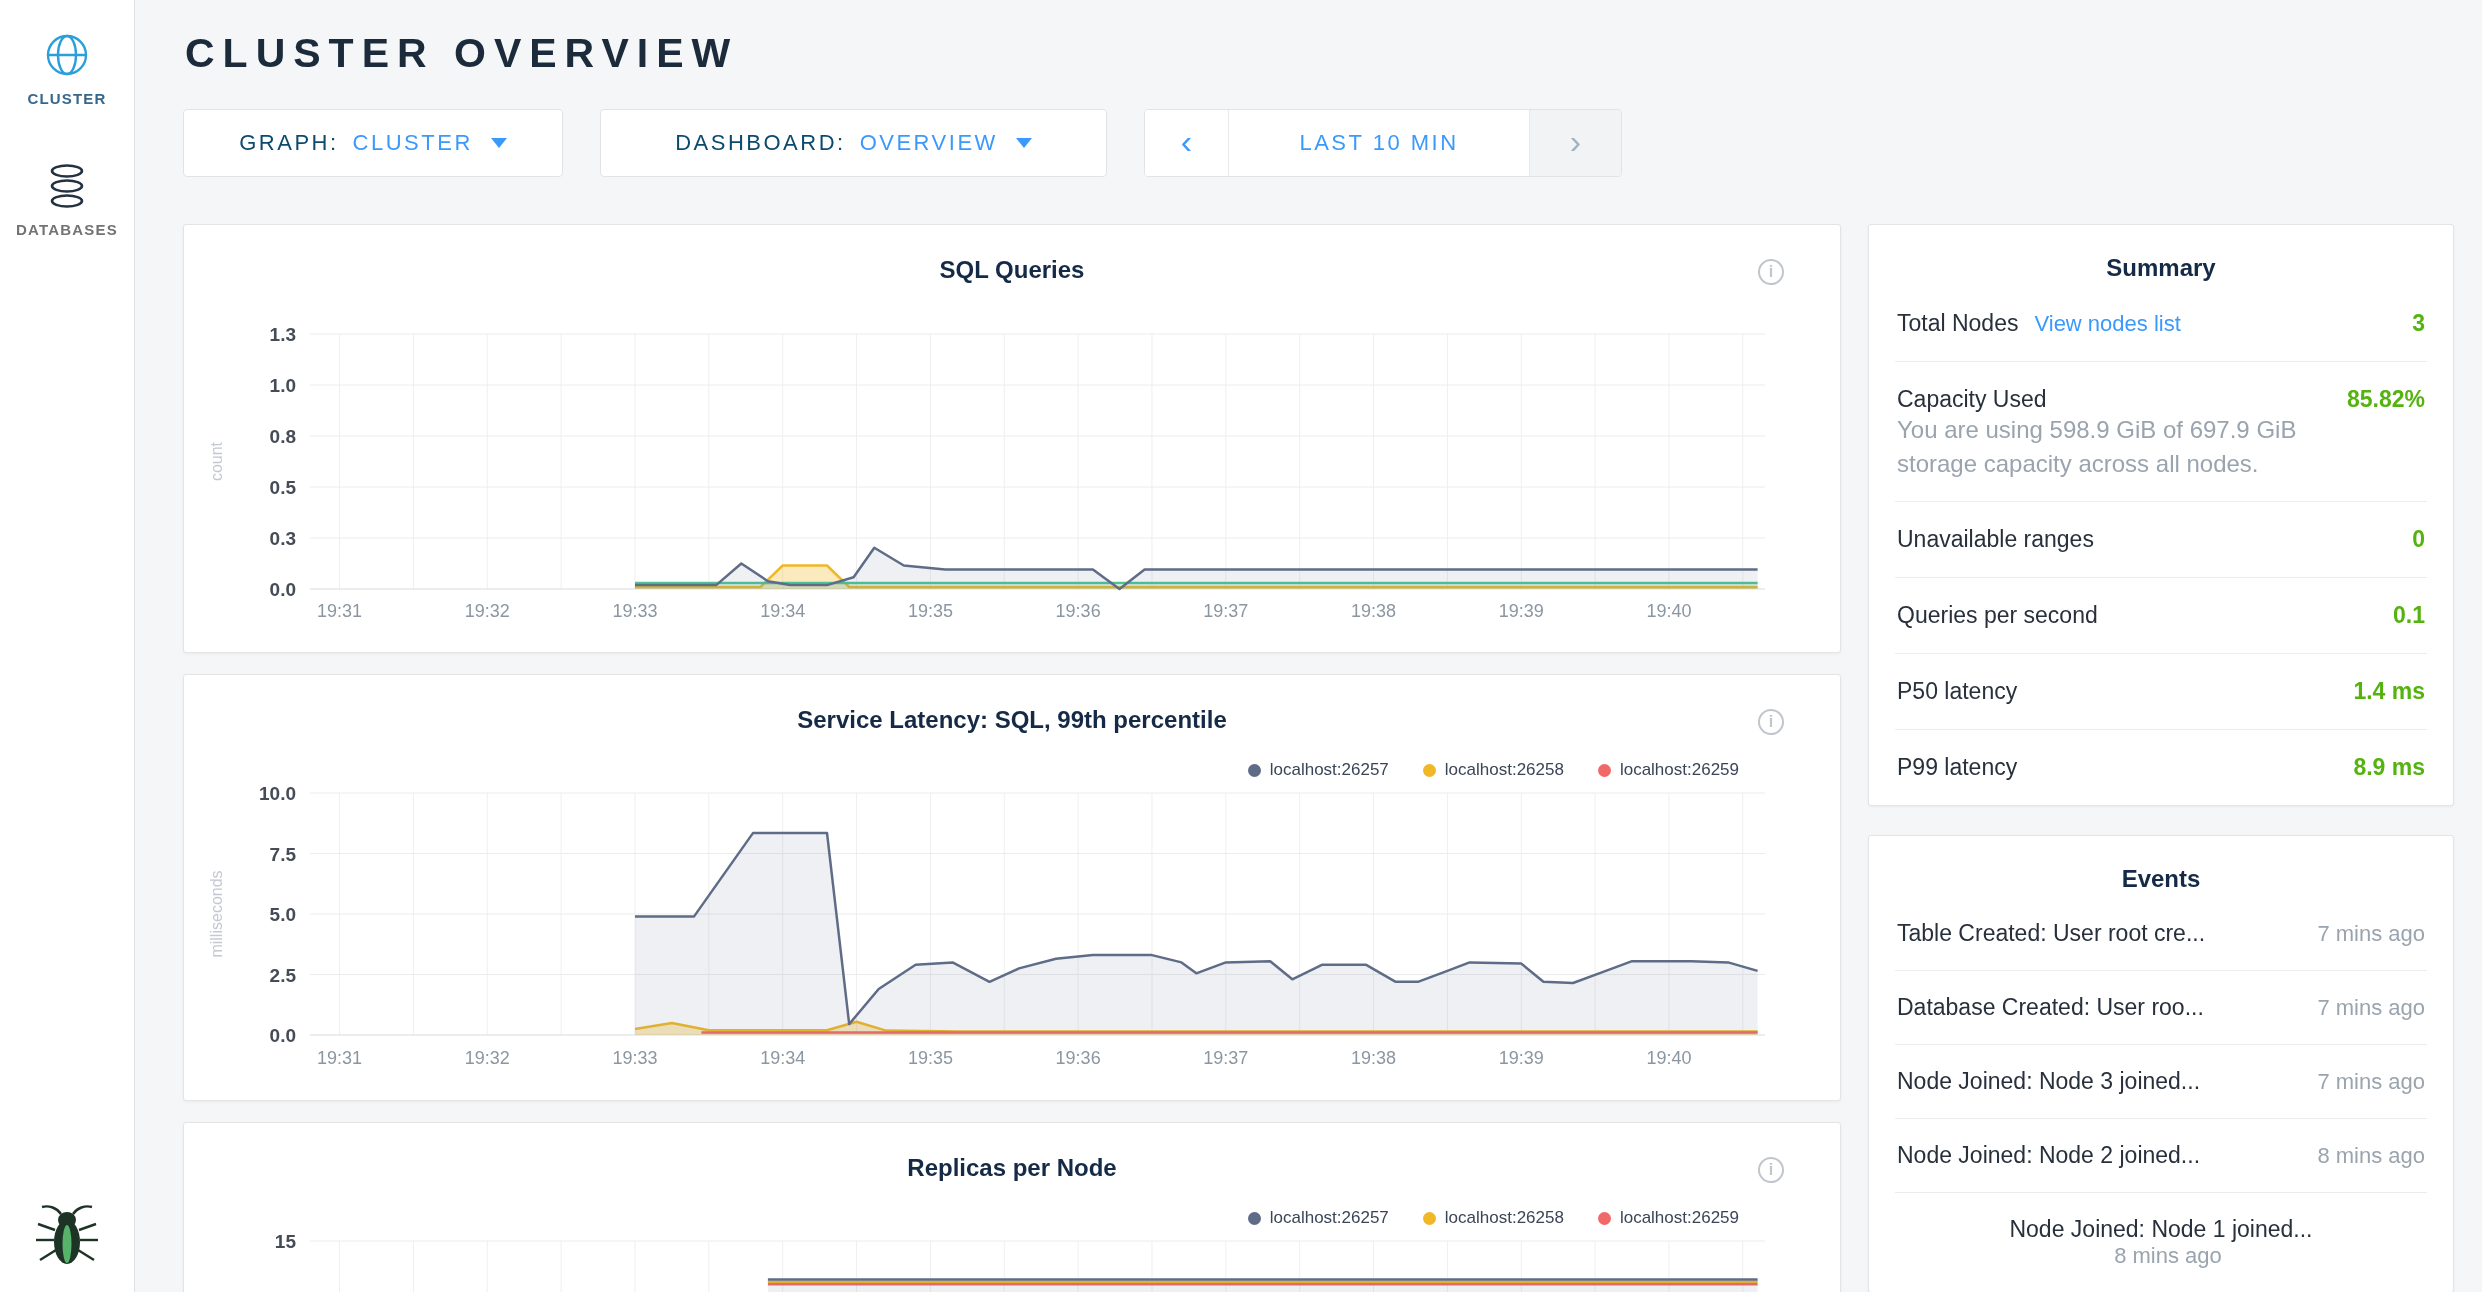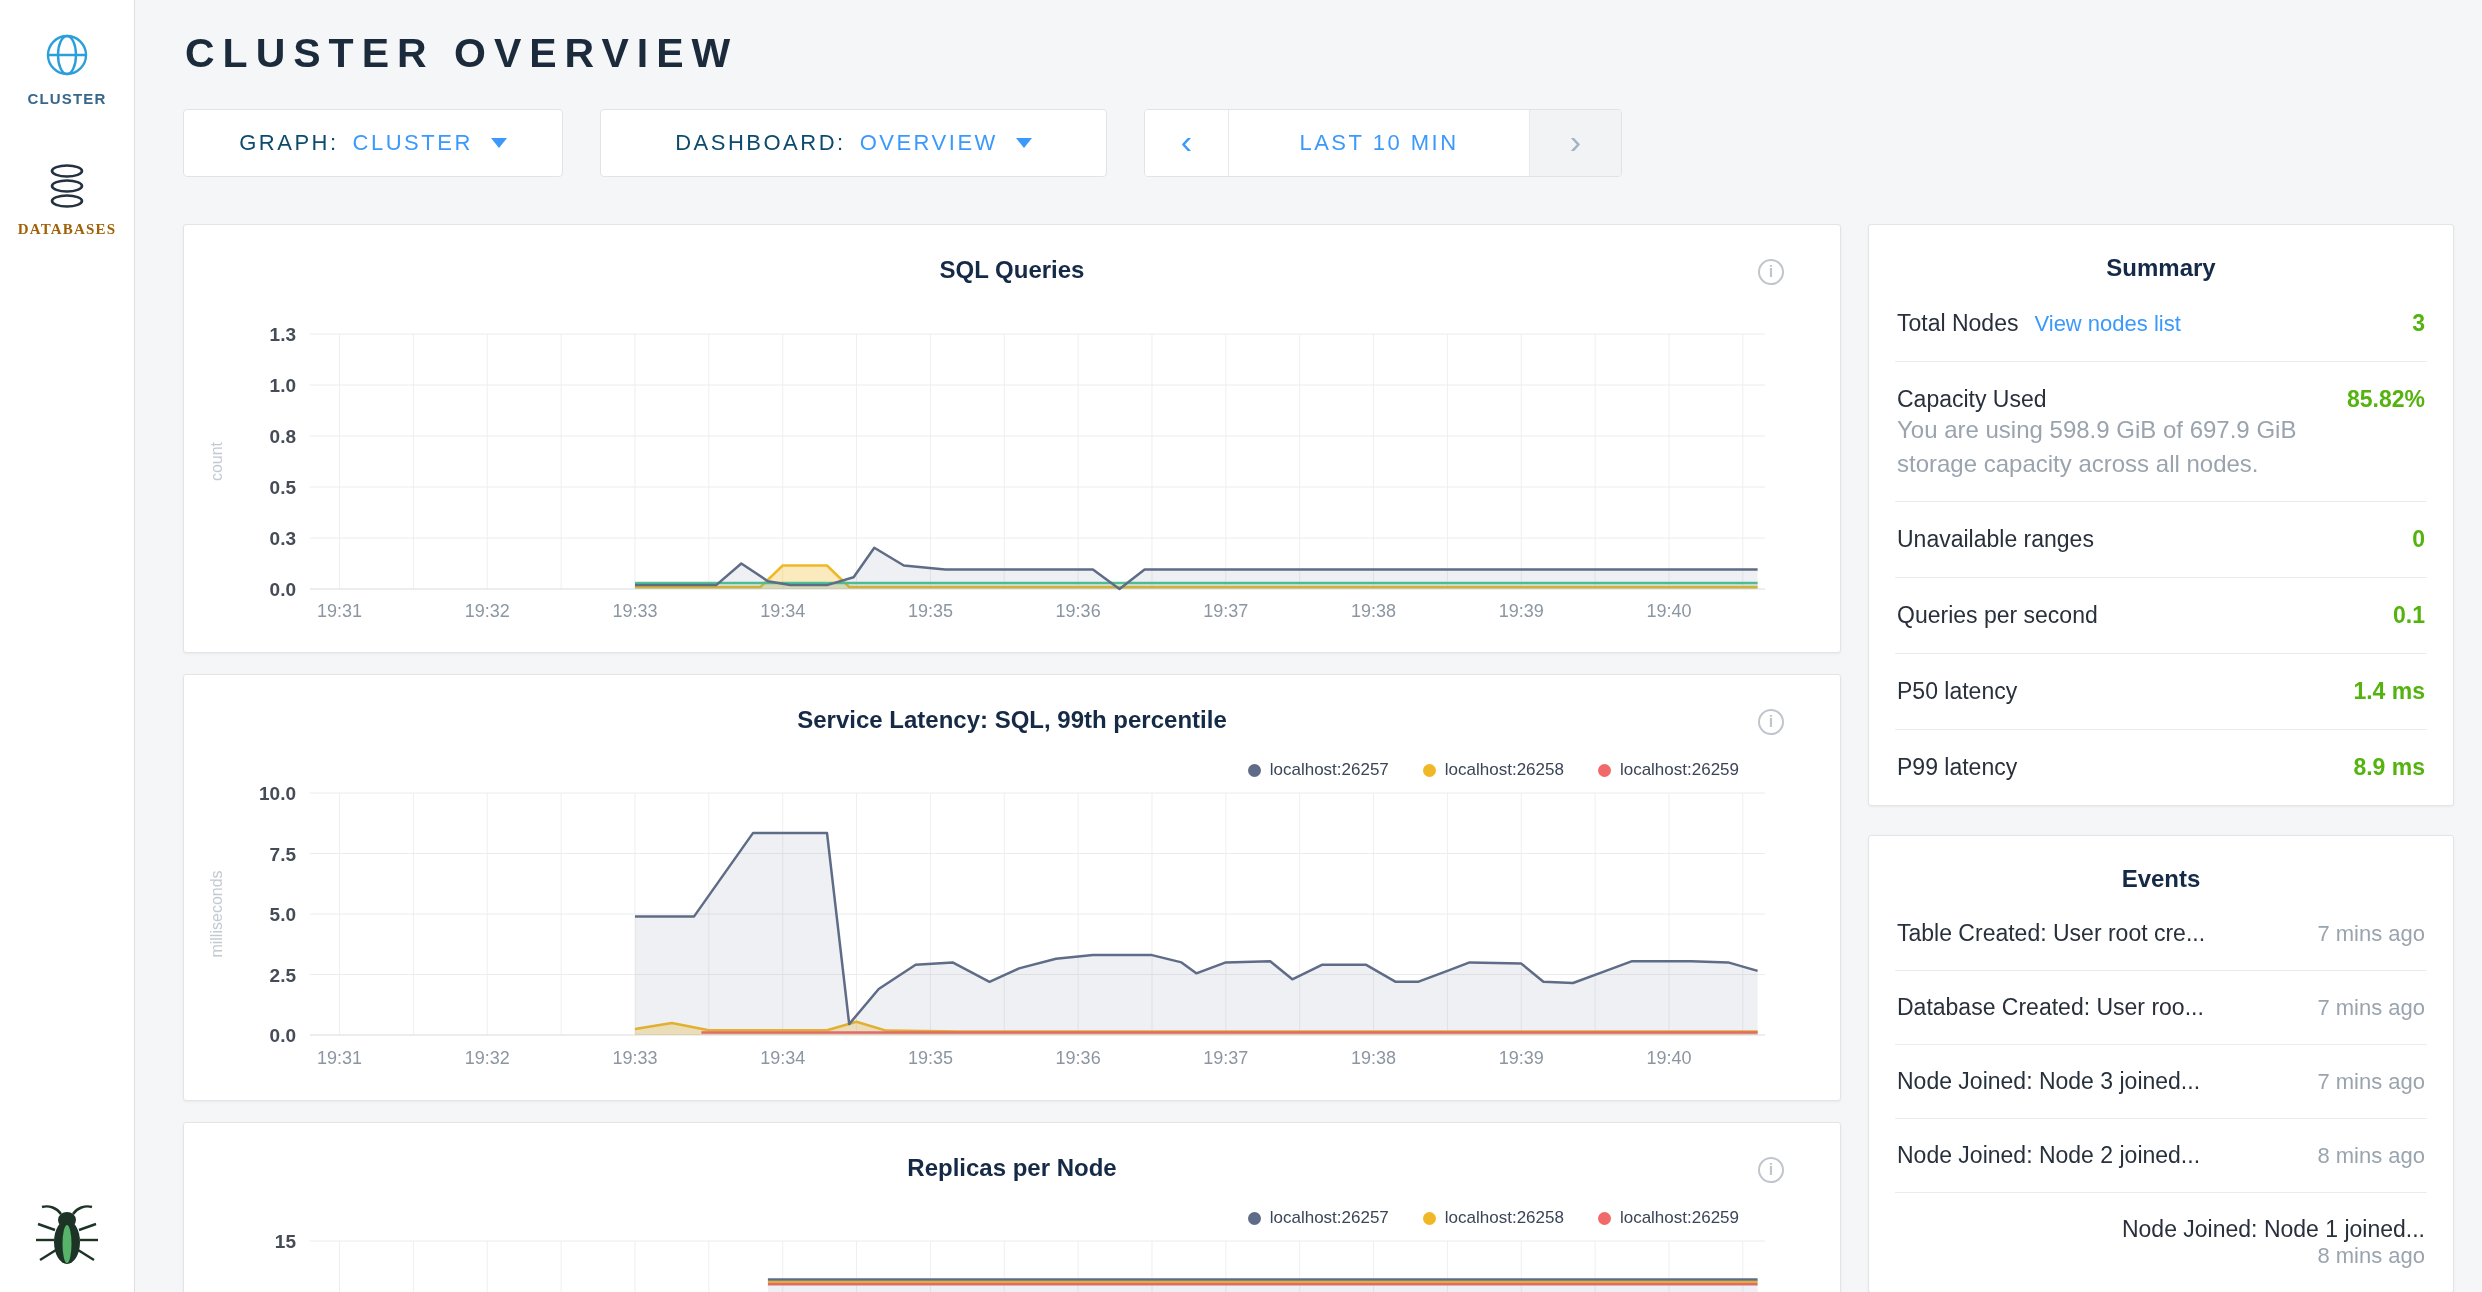--- a/index.html
+++ b/index.html
@@ -11,21 +11,21 @@
     color:#28303c;
   }
   .app { display:flex; height:100%; }
 
   
   .sidebar { width:135px; min-width:135px; background:#fff; border-right:1px solid #e0e0e2; position:relative; }
   .nav-item { display:flex; flex-direction:column; align-items:center; cursor:pointer; margin-top:32px; width:100%; }
   .nav-item + .nav-item { margin-top:56px; }
   .nav-label { margin-top:12px; font-size:15px; font-weight:700; letter-spacing:1.2px; }
   .nav-cluster .nav-label { color:#38678c; }
-  .nav-db .nav-label { color:#a16207;font-family:Liberation Serif, serif; }
+  .nav-db .nav-label { color:#737373; }
   .logo { position:absolute; bottom:16px; left:50%; transform:translateX(-50%); cursor:pointer; }
 
   
   main { flex:1; padding:0 28px 16px 48px; }
   .page-title { font-size:41px; font-weight:700; letter-spacing:8px; color:#1c2b3c; margin:30px 0 32px 2px; }
 
   .controls { display:flex; gap:37px; margin-bottom:47px; }
   .dropdown { display:flex; align-items:center; justify-content:center; height:68px; background:#fff;
     border:1px solid #e2e3e5; border-radius:4px; font-family:inherit; font-size:22px; letter-spacing:2.5px;
     cursor:pointer; padding:0 30px; }
@@ -64,21 +64,21 @@
   .panel-title { text-align:center; font-size:24px; font-weight:700; color:#152a47; margin:29px 0 4px; }
   .srow { display:flex; align-items:baseline; padding:24px 2px; border-bottom:1px solid #ebecee; }
   .srow:last-child { border-bottom:none; }
   .slabel { font-size:23px; color:#28303c; }
   .slink { font-size:22px; color:#3b99fc; margin-left:16px; text-decoration:none; cursor:pointer; }
   .sval { margin-left:auto; font-size:23px; font-weight:700; color:#54b30e; }
   .cap-block { border-bottom:1px solid #ebecee; padding:24px 2px 20px; }
   .cap-row { display:flex; align-items:baseline; }
   .cap-note { font-size:24px; color:#9aa4ae; line-height:1.42; max-width:462px; }
 
-  .erow { display:flex; align-items:flex-end; justify-content:space-between; padding:23px 2px; border-bottom:1px solid #ebecee; }
+  .erow { display:flex; align-items:center; justify-content:space-between; padding:23px 2px; border-bottom:1px solid #ebecee; }
   .erow:last-child { border-bottom:none;flex-direction:column; }
   .elabel { font-size:23px; color:#28303c; white-space:nowrap; overflow:hidden; }
   .etime { font-size:22px; color:#9aa4ae; margin-left:14px; white-space:nowrap; }
 </style>
 </head>
 <body>
 
 <div class="app">
 
   <aside class="sidebar">

